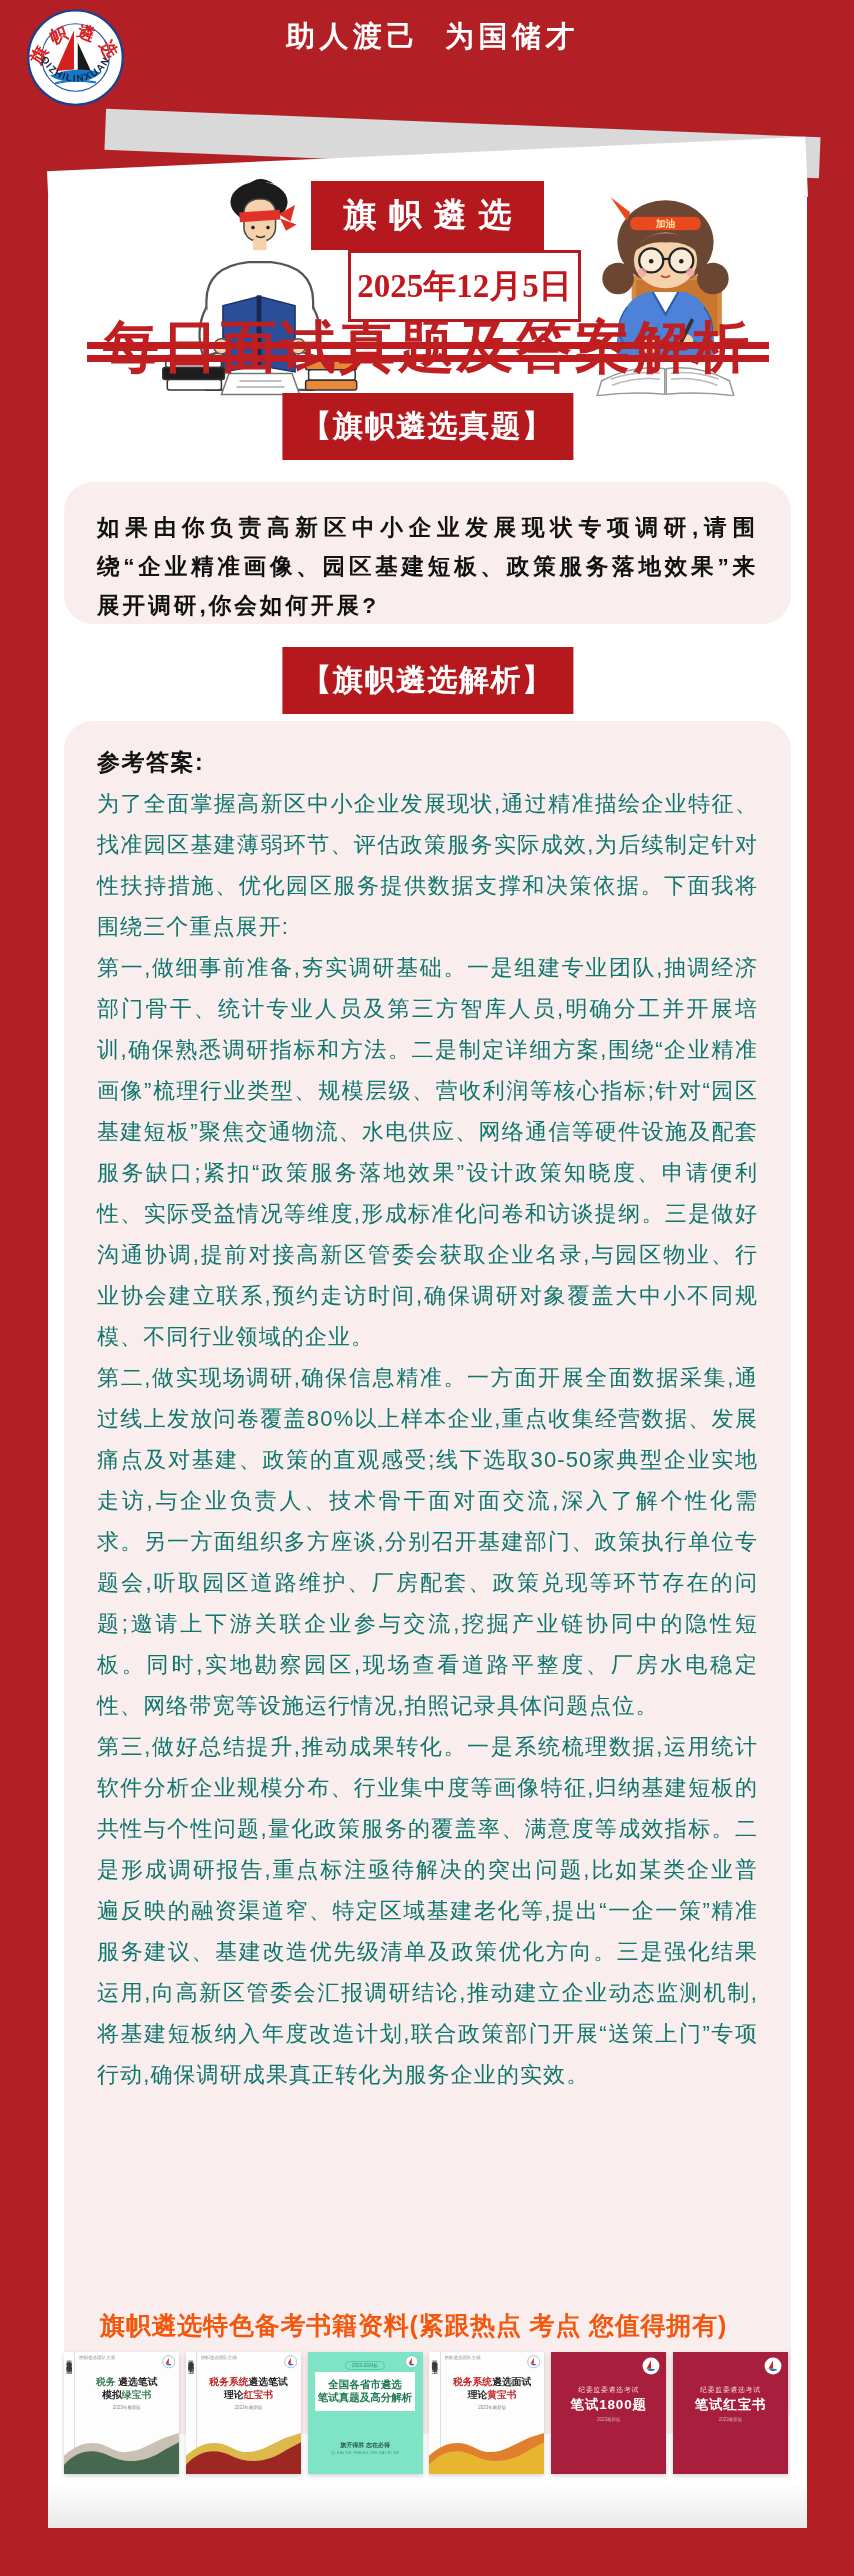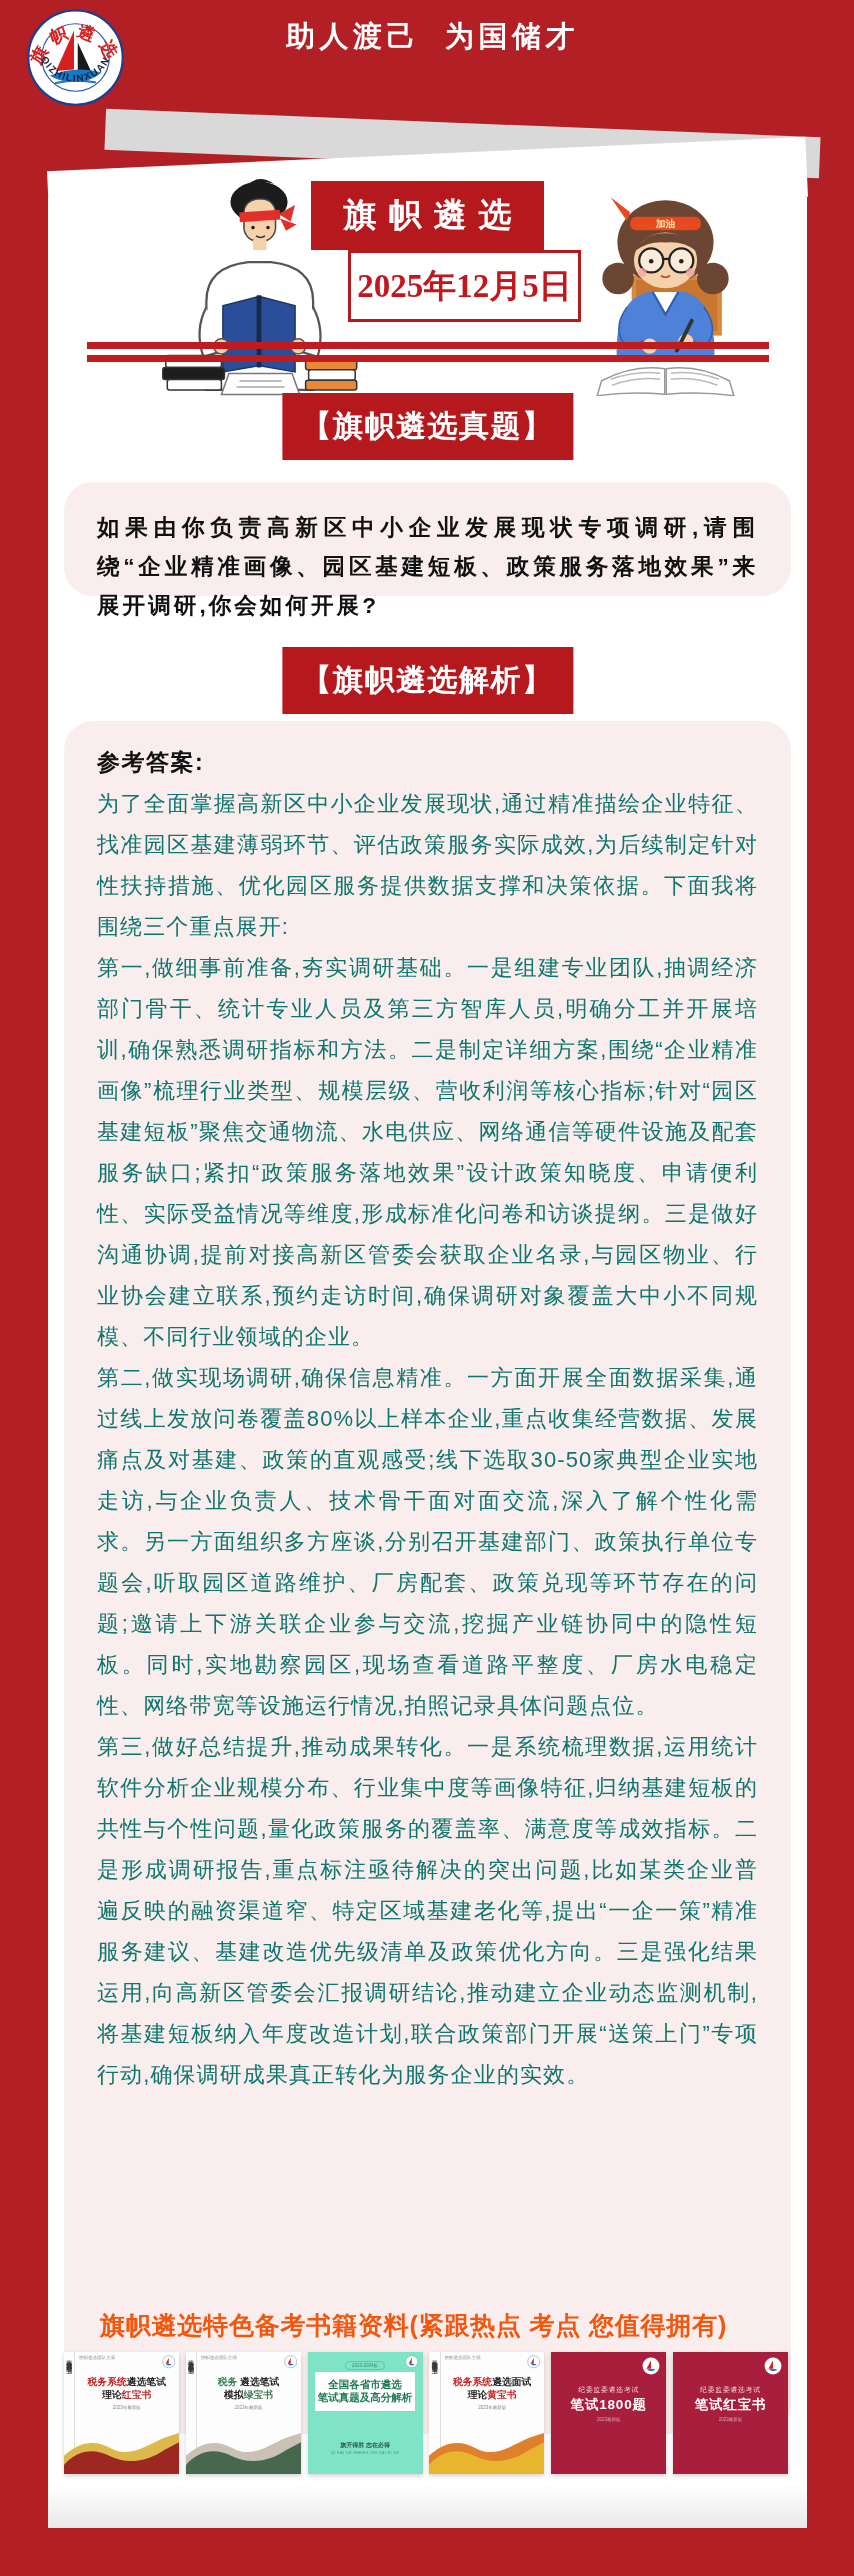--- a/index.html
+++ b/index.html
@@ -36,21 +36,21 @@
 
   .main-title{position:absolute;left:0;top:310px;width:855px;text-align:center;color:#c01f22;
     font-size:56px;font-weight:900;letter-spacing:3px;}
 
   .banner{position:absolute;left:50%;transform:translateX(-50%);background:#b5191e;color:#fff;
     font-size:30px;font-weight:800;letter-spacing:1.5px;padding:12.8px 19.6px;white-space:nowrap;}
   .banner-question{top:393px;}
   .banner-analysis{top:647px;}
 
   .pink-box{position:absolute;left:64px;width:727px;background:#faeded;border-radius:29px;box-sizing:border-box;}
-  .question-box{top:482px;height:114px;padding:25.6px 33px 0 33px;}
+  .question-box{top:482px;height:142px;padding:25.6px 33px 0 33px;}
   .question-text{margin:0;color:#111;font-size:22.6px;font-weight:700;line-height:39px;letter-spacing:3px;
     text-align:justify;word-break:break-all;}
   .answer-box{top:721px;height:1713px;padding:21px 33px 12px 33px;overflow:hidden;}
   .answer-label{margin:0;color:#111;font-size:23px;font-weight:800;line-height:41px;letter-spacing:1.5px;}
   .answer-box p.body{margin:0;color:#0f766e;font-size:22px;font-weight:400;line-height:41px;
     letter-spacing:1.1px;text-align:justify;word-break:break-all;}
 
   .promo{position:absolute;left:0;top:2309px;width:827px;text-align:center;color:#f2570d;
     font-size:25px;font-weight:700;letter-spacing:0.8px;}
 
@@ -186,79 +186,80 @@
       <line x1="178" y1="188" x2="158" y2="228" stroke="#333" stroke-width="5" stroke-linecap="round"></line>
       <path d="M58,268 Q100,246 142,252 L142,286 Q96,282 52,288 Z" fill="#ffffff" stroke="#999" stroke-width="2"></path>
       <path d="M228,268 Q186,246 144,252 L144,286 Q190,282 234,288 Z" fill="#ffffff" stroke="#999" stroke-width="2"></path>
       <path d="M70,266 Q104,254 136,258 M72,274 Q104,262 136,266 M214,266 Q182,254 150,258 M212,274 Q182,262 150,266" fill="none" stroke="#bbb" stroke-width="2"></path>
     </svg>
   </div>
 
   <div class="rule rule1"></div>
   <div class="rule rule2"></div>
 
+  <div class="main-title">每日面试真题及答案解析</div>
 
   <div class="banner banner-question">【旗帜遴选真题】</div>
 
   <div class="pink-box question-box">
     <p class="question-text">如果由你负责高新区中小企业发展现状专项调研,请围绕“企业精准画像、园区基建短板、政策服务落地效果”来展开调研,你会如何开展?</p>
   </div>
 
   <div class="banner banner-analysis">【旗帜遴选解析】</div>
 
   <div class="pink-box answer-box">
     <p class="answer-label">参考答案:</p>
     <p class="body">为了全面掌握高新区中小企业发展现状,通过精准描绘企业特征、找准园区基建薄弱环节、评估政策服务实际成效,为后续制定针对性扶持措施、优化园区服务提供数据支撑和决策依据。下面我将围绕三个重点展开:</p>
     <p class="body">第一,做细事前准备,夯实调研基础。一是组建专业团队,抽调经济部门骨干、统计专业人员及第三方智库人员,明确分工并开展培训,确保熟悉调研指标和方法。二是制定详细方案,围绕“企业精准画像”梳理行业类型、规模层级、营收利润等核心指标;针对“园区基建短板”聚焦交通物流、水电供应、网络通信等硬件设施及配套服务缺口;紧扣“政策服务落地效果”设计政策知晓度、申请便利性、实际受益情况等维度,形成标准化问卷和访谈提纲。三是做好沟通协调,提前对接高新区管委会获取企业名录,与园区物业、行业协会建立联系,预约走访时间,确保调研对象覆盖大中小不同规模、不同行业领域的企业。</p>
     <p class="body">第二,做实现场调研,确保信息精准。一方面开展全面数据采集,通过线上发放问卷覆盖80%以上样本企业,重点收集经营数据、发展痛点及对基建、政策的直观感受;线下选取30-50家典型企业实地走访,与企业负责人、技术骨干面对面交流,深入了解个性化需求。另一方面组织多方座谈,分别召开基建部门、政策执行单位专题会,听取园区道路维护、厂房配套、政策兑现等环节存在的问题;邀请上下游关联企业参与交流,挖掘产业链协同中的隐性短板。同时,实地勘察园区,现场查看道路平整度、厂房水电稳定性、网络带宽等设施运行情况,拍照记录具体问题点位。</p>
     <p class="body">第三,做好总结提升,推动成果转化。一是系统梳理数据,运用统计软件分析企业规模分布、行业集中度等画像特征,归纳基建短板的共性与个性问题,量化政策服务的覆盖率、满意度等成效指标。二是形成调研报告,重点标注亟待解决的突出问题,比如某类企业普遍反映的融资渠道窄、特定区域基建老化等,提出“一企一策”精准服务建议、基建改造优先级清单及政策优化方向。三是强化结果运用,向高新区管委会汇报调研结论,推动建立企业动态监测机制,将基建短板纳入年度改造计划,联合政策部门开展“送策上门”专项行动,确保调研成果真正转化为服务企业的实效。</p>
   </div>
 
   <div class="promo">旗帜遴选特色备考书籍资料(紧跟热点 考点 您值得拥有)</div>
 
   <div class="books">
+
+    <div class="book book2">
+      <span class="spine">税务遴选笔试模拟绿宝书</span>
+      <span class="byline">旗帜遴选团队主编</span>
+      <svg class="mini-logo" viewBox="0 0 20 20">
+        <circle cx="10" cy="10" r="9" fill="#fff" stroke="#8fa6c8"></circle>
+          <polygon points="10,4 10,13 5.5,13" fill="#d6201f"></polygon>
+          <path d="M6,14 Q10,12 14.5,14 Q10,17 6,14Z" fill="#2277cc"></path>
+      </svg>
+      <div class="wave-title">
+        <span class="accent-green">税务</span> <span>遴选笔试</span><br>
+        <span>模拟</span><span class="accent-green">绿宝书</span>
+      </div>
+      <div class="edition">2023年最新版</div>
+      <svg class="wave-svg" viewBox="0 0 153 58" preserveAspectRatio="none">
+        <path d="M0,34 C20,16 40,12 62,24 C88,38 110,20 134,10 L153,4 L153,58 L0,58 Z" fill="#c9c1b4"></path>
+        <path d="M0,46 C18,26 40,24 60,34 C84,46 110,42 134,26 L153,16 L153,58 L0,58 Z" fill="#47684f"></path>
+      </svg>
+    </div>
 
     <div class="book book1">
       <span class="spine">税务遴选笔试理论红宝书</span>
       <span class="byline">旗帜遴选团队主编</span>
       <svg class="mini-logo" viewBox="0 0 20 20">
         <circle cx="10" cy="10" r="9" fill="#fff" stroke="#8fa6c8"></circle>
           <polygon points="10,4 10,13 5.5,13" fill="#d6201f"></polygon>
           <path d="M6,14 Q10,12 14.5,14 Q10,17 6,14Z" fill="#2277cc"></path>
       </svg>
       <div class="wave-title">
         <span class="accent-red">税务系统</span><span>遴选笔试</span><br>
         <span>理论</span><span class="accent-red">红宝书</span>
       </div>
       <div class="edition">2023年最新版</div>
       <svg class="wave-svg" viewBox="0 0 153 58" preserveAspectRatio="none">
         <path d="M0,34 C20,16 40,12 62,24 C88,38 110,20 134,10 L153,4 L153,58 L0,58 Z" fill="#ddb94b"></path>
         <path d="M0,46 C18,26 40,24 60,34 C84,46 110,42 134,26 L153,16 L153,58 L0,58 Z" fill="#9d2823"></path>
       </svg>
     </div>
 
-    <div class="book book2">
-      <span class="spine">税务遴选笔试模拟绿宝书</span>
-      <span class="byline">旗帜遴选团队主编</span>
-      <svg class="mini-logo" viewBox="0 0 20 20">
-        <circle cx="10" cy="10" r="9" fill="#fff" stroke="#8fa6c8"></circle>
-          <polygon points="10,4 10,13 5.5,13" fill="#d6201f"></polygon>
-          <path d="M6,14 Q10,12 14.5,14 Q10,17 6,14Z" fill="#2277cc"></path>
-      </svg>
-      <div class="wave-title">
-        <span class="accent-green">税务</span> <span>遴选笔试</span><br>
-        <span>模拟</span><span class="accent-green">绿宝书</span>
-      </div>
-      <div class="edition">2023年最新版</div>
-      <svg class="wave-svg" viewBox="0 0 153 58" preserveAspectRatio="none">
-        <path d="M0,34 C20,16 40,12 62,24 C88,38 110,20 134,10 L153,4 L153,58 L0,58 Z" fill="#c9c1b4"></path>
-        <path d="M0,46 C18,26 40,24 60,34 C84,46 110,42 134,26 L153,16 L153,58 L0,58 Z" fill="#47684f"></path>
-      </svg>
-    </div>
-
     <div class="book book4">
       <svg class="mini-logo" viewBox="0 0 20 20">
         <circle cx="10" cy="10" r="9" fill="#fff" stroke="#5cc9a3"></circle>
           <polygon points="10,4 10,13 5.5,13" fill="#d6201f"></polygon>
           <path d="M6,14 Q10,12 14.5,14 Q10,17 6,14Z" fill="#2277cc"></path>
       </svg>
       <div class="b4-badge">2023-2024版</div>
       <div class="b4-band">
         <div class="t">全国各省市遴选</div>
         <div class="t">笔试真题及高分解析</div>

